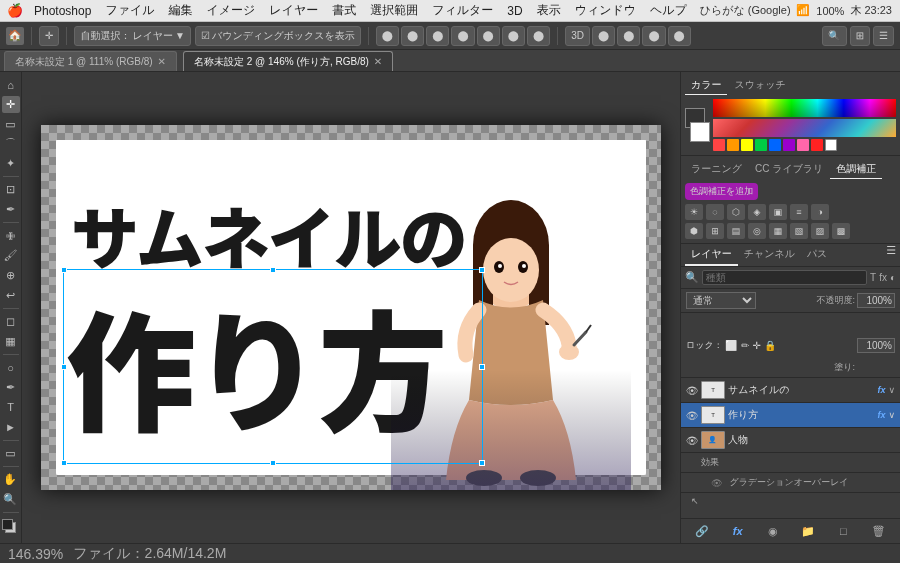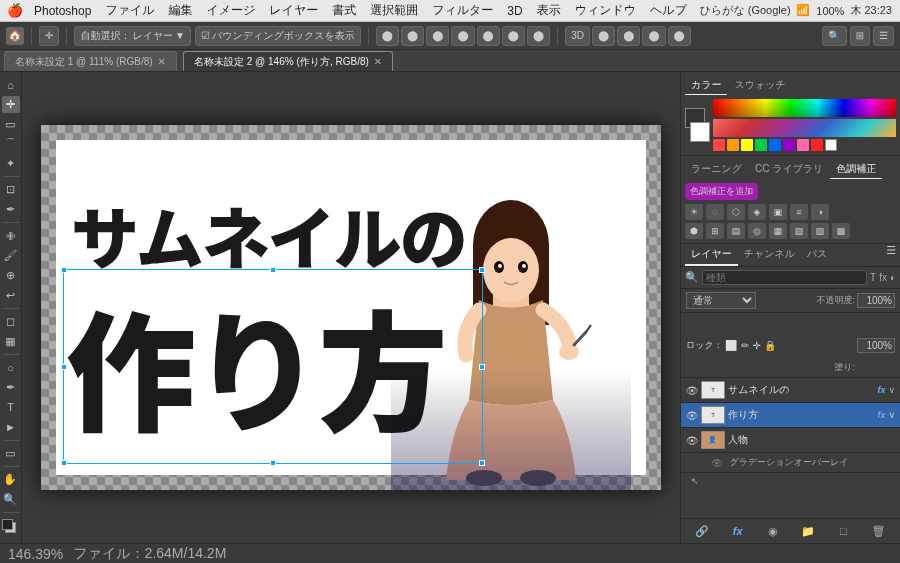--- a/index.html
+++ b/index.html
@@ -819,20 +819,23 @@
         </div>
 
         <div class="layer-item">
           <div class="layer-vis">👁</div>
           <div class="layer-thumb" style="background:#c8956a;">
             <span style="font-size:7px;">👤</span>
           </div>
           <span class="layer-name">人物</span>
         </div>
 
+        <div class="layer-item layer-sub">
+          <span style="font-size:9px;color:#aaa;margin-right:2px;">効果</span>
+        </div>
         <div class="layer-item layer-sub" style="padding-left:30px;">
           <span style="font-size:9px;color:#888;margin-right:4px;">👁</span>
           <span class="gradient-effect-text">グラデーションオーバーレイ</span>
         </div>
 
         <div style="padding:3px 10px;font-size:9px;color:#aaa;">
           <span>↖</span>
         </div>
       </div>
 

